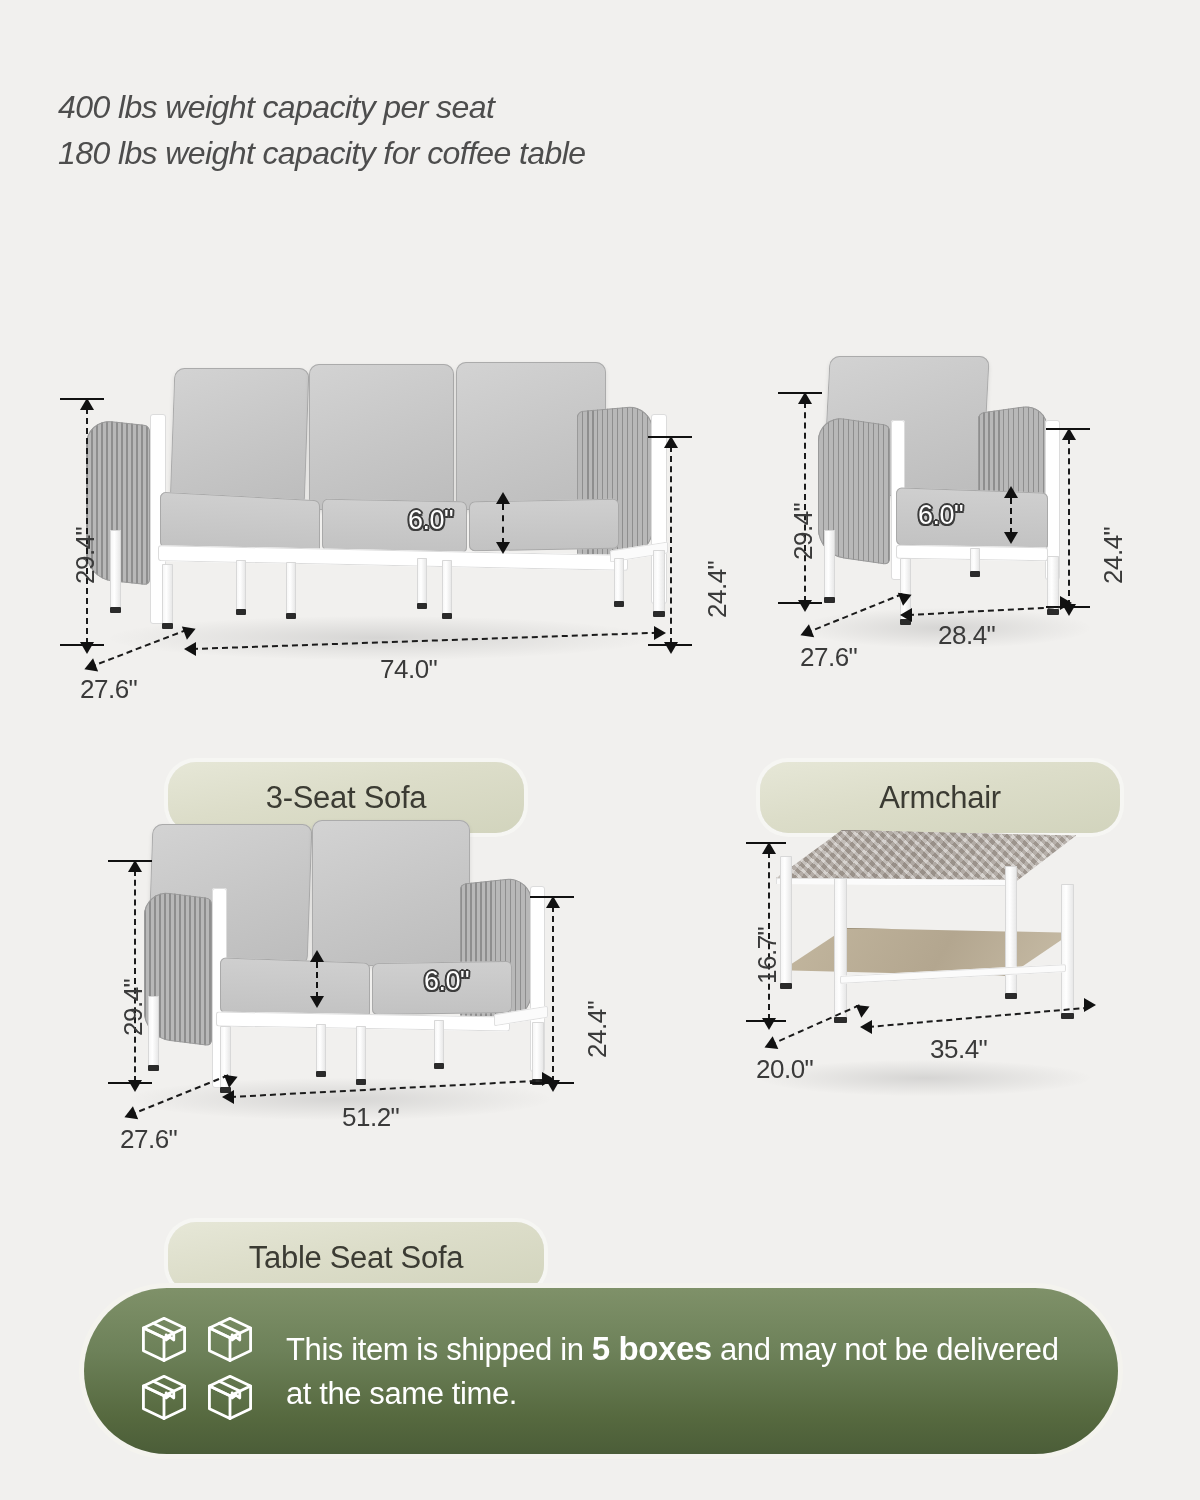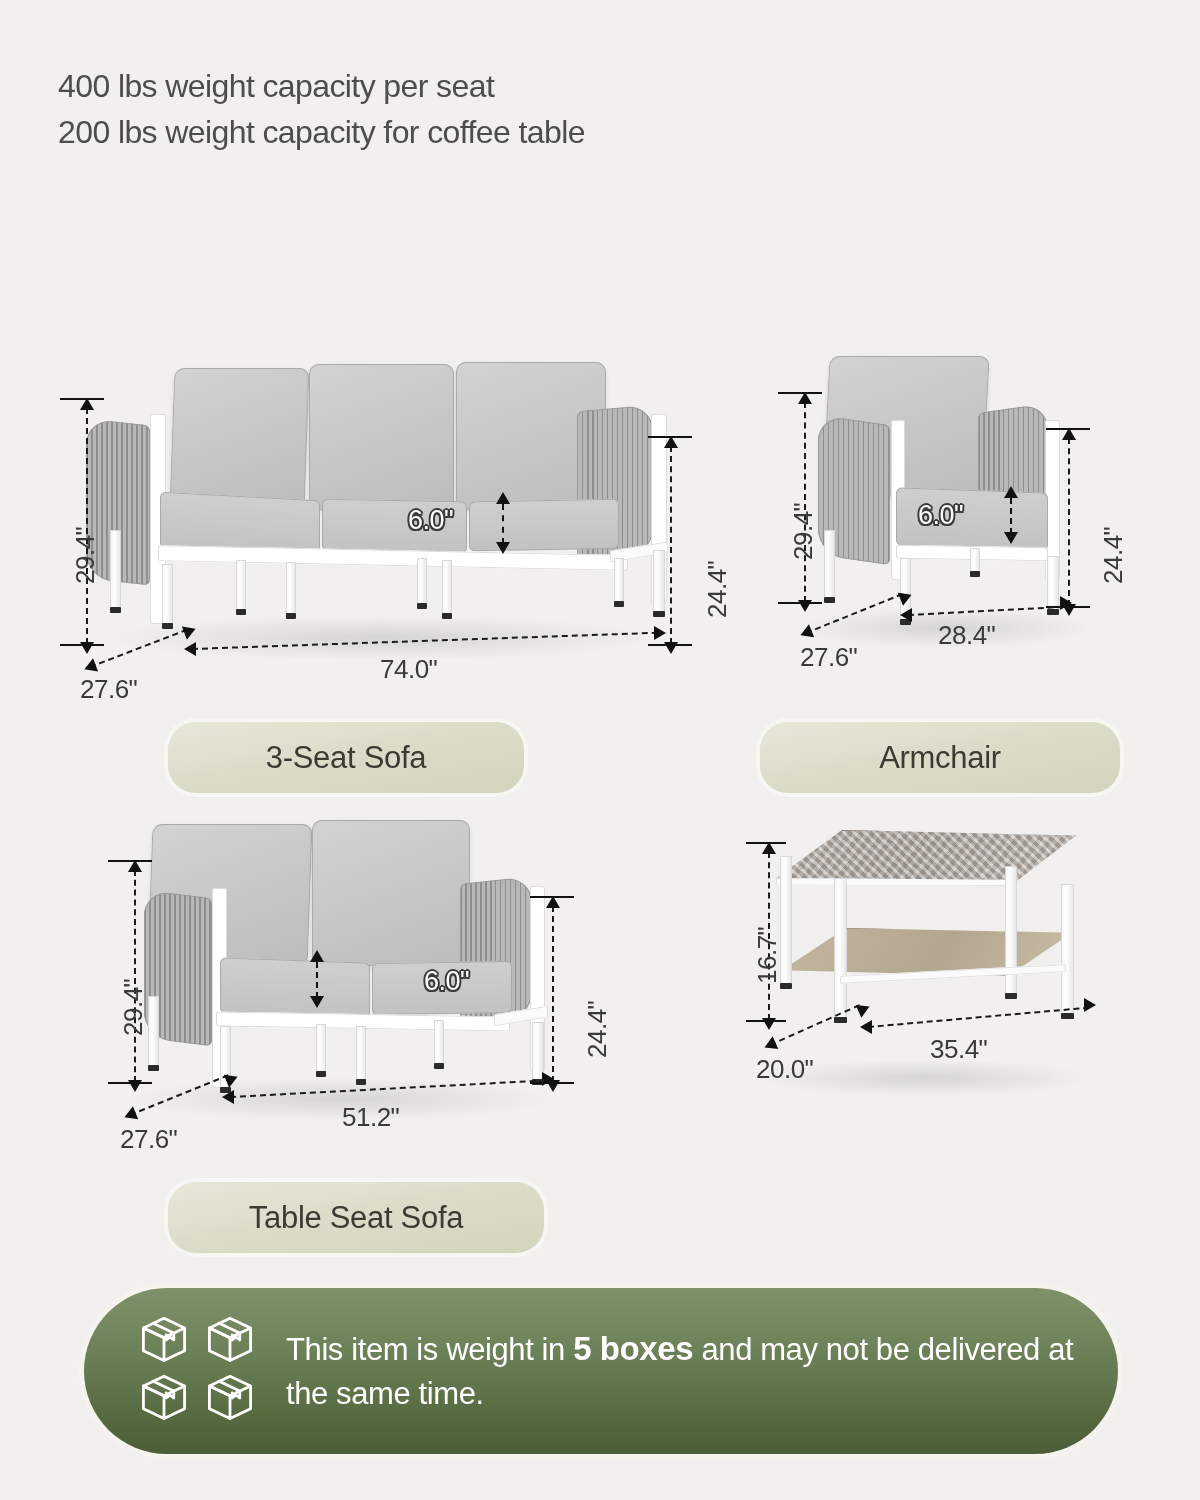--- a/index.html
+++ b/index.html
@@ -23,36 +23,37 @@
     line-height: 1.04;
     white-space: nowrap;
   }
   .subline {
     font-size: 32px;
     font-weight: 400;
     color: #4d4d4d;
     letter-spacing: -0.6px;
     line-height: 1.45;
   }
-  .sub-wrap { margin-top: 11px; }
+  .sub-wrap { margin-top: 32px; font-style: italic; }
 
   
   .grid { position: absolute; left: 0; top: 330px; width: 1200px; }
   .cell { position: absolute; }
 
   
   .pill {
     position: absolute;
     height: 71px;
     border-radius: 28px;
     background: linear-gradient(170deg, #e6e7d7 0%, #dcddc9 45%, #d2d4bd 100%);
     box-shadow: 0 0 0 4px #f6f6f3, 0 2px 3px rgba(0,0,0,0.10);
     display: flex;
     align-items: center;
     justify-content: center;
+    margin-top: 40px;
   }
   .pill-label {
     font-size: 31px;
     color: #3b3b33;
     letter-spacing: -0.3px;
     white-space: nowrap;
   }
 
   
   .dim-v, .dim-h { position: absolute; }
@@ -188,21 +189,21 @@
     max-width: 800px;
   }
   .banner-text b { font-weight: 700; font-size: 33px; }
 </style>
 </head>
 <body>
 
 <div class="header">
   <div class="sub-wrap">
     <div class="subline">400 lbs weight capacity per seat</div>
-    <div class="subline">200 lbs weight capacity for coffee table</div>
+    <div class="subline">180 lbs weight capacity for coffee table</div>
   </div>
 </div>
 
 <div class="grid">
 
   <div class="cell" style="left:50px;top:20px;width:640px;height:420px;">
 
     <div class="art" style="left:0;top:0;width:640px;height:320px;">
       <div class="shadow-floor" style="left:60px;top:266px;width:540px;height:44px;"></div>
 
@@ -494,14 +495,14 @@
     <svg viewBox="0 0 48 48" width="56" height="52">
       <g fill="none" stroke="#ffffff" stroke-width="2.6" stroke-linejoin="round" stroke-linecap="round">
         <path d="M24 4 L43 13 L24 22 L5 13 Z"></path>
         <path d="M5 13 L5 34 L24 43 L24 22 Z"></path>
         <path d="M43 13 L43 34 L24 43"></path>
         <path d="M14 8.6 L33 17.6 L33 24 L29.5 21.3 L26 24 L26 19.2"></path>
       </g>
     </svg>
   </div>
 
-  <div class="banner-text"><span>This item is weight in </span><b>5 boxes</b><span> and may not be delivered at the same time.</span></div>
+  <div class="banner-text"><span>This item is shipped in </span><b>5 boxes</b><span> and may not be delivered at the same time.</span></div>
 </div>
 
 </body></html>

